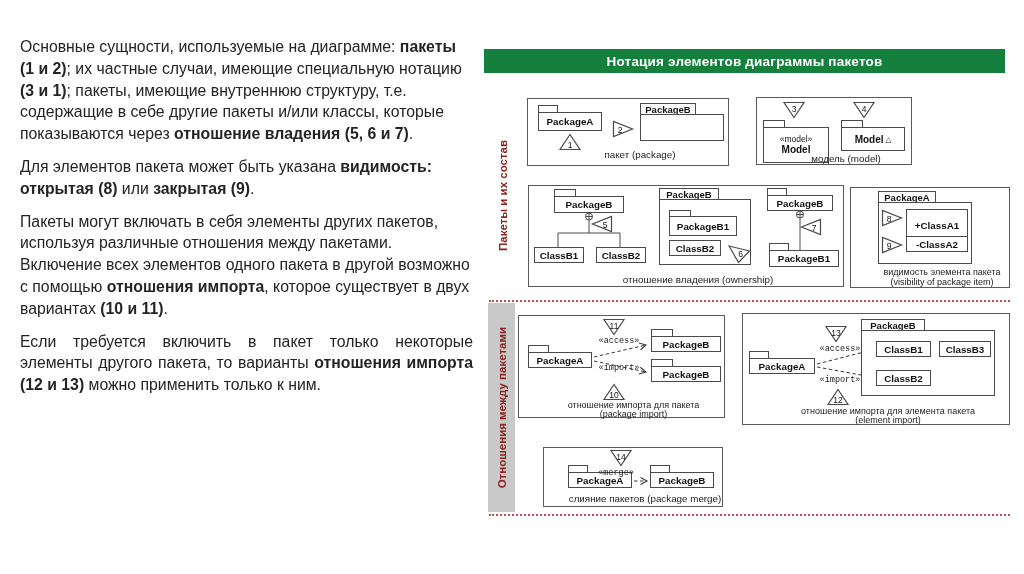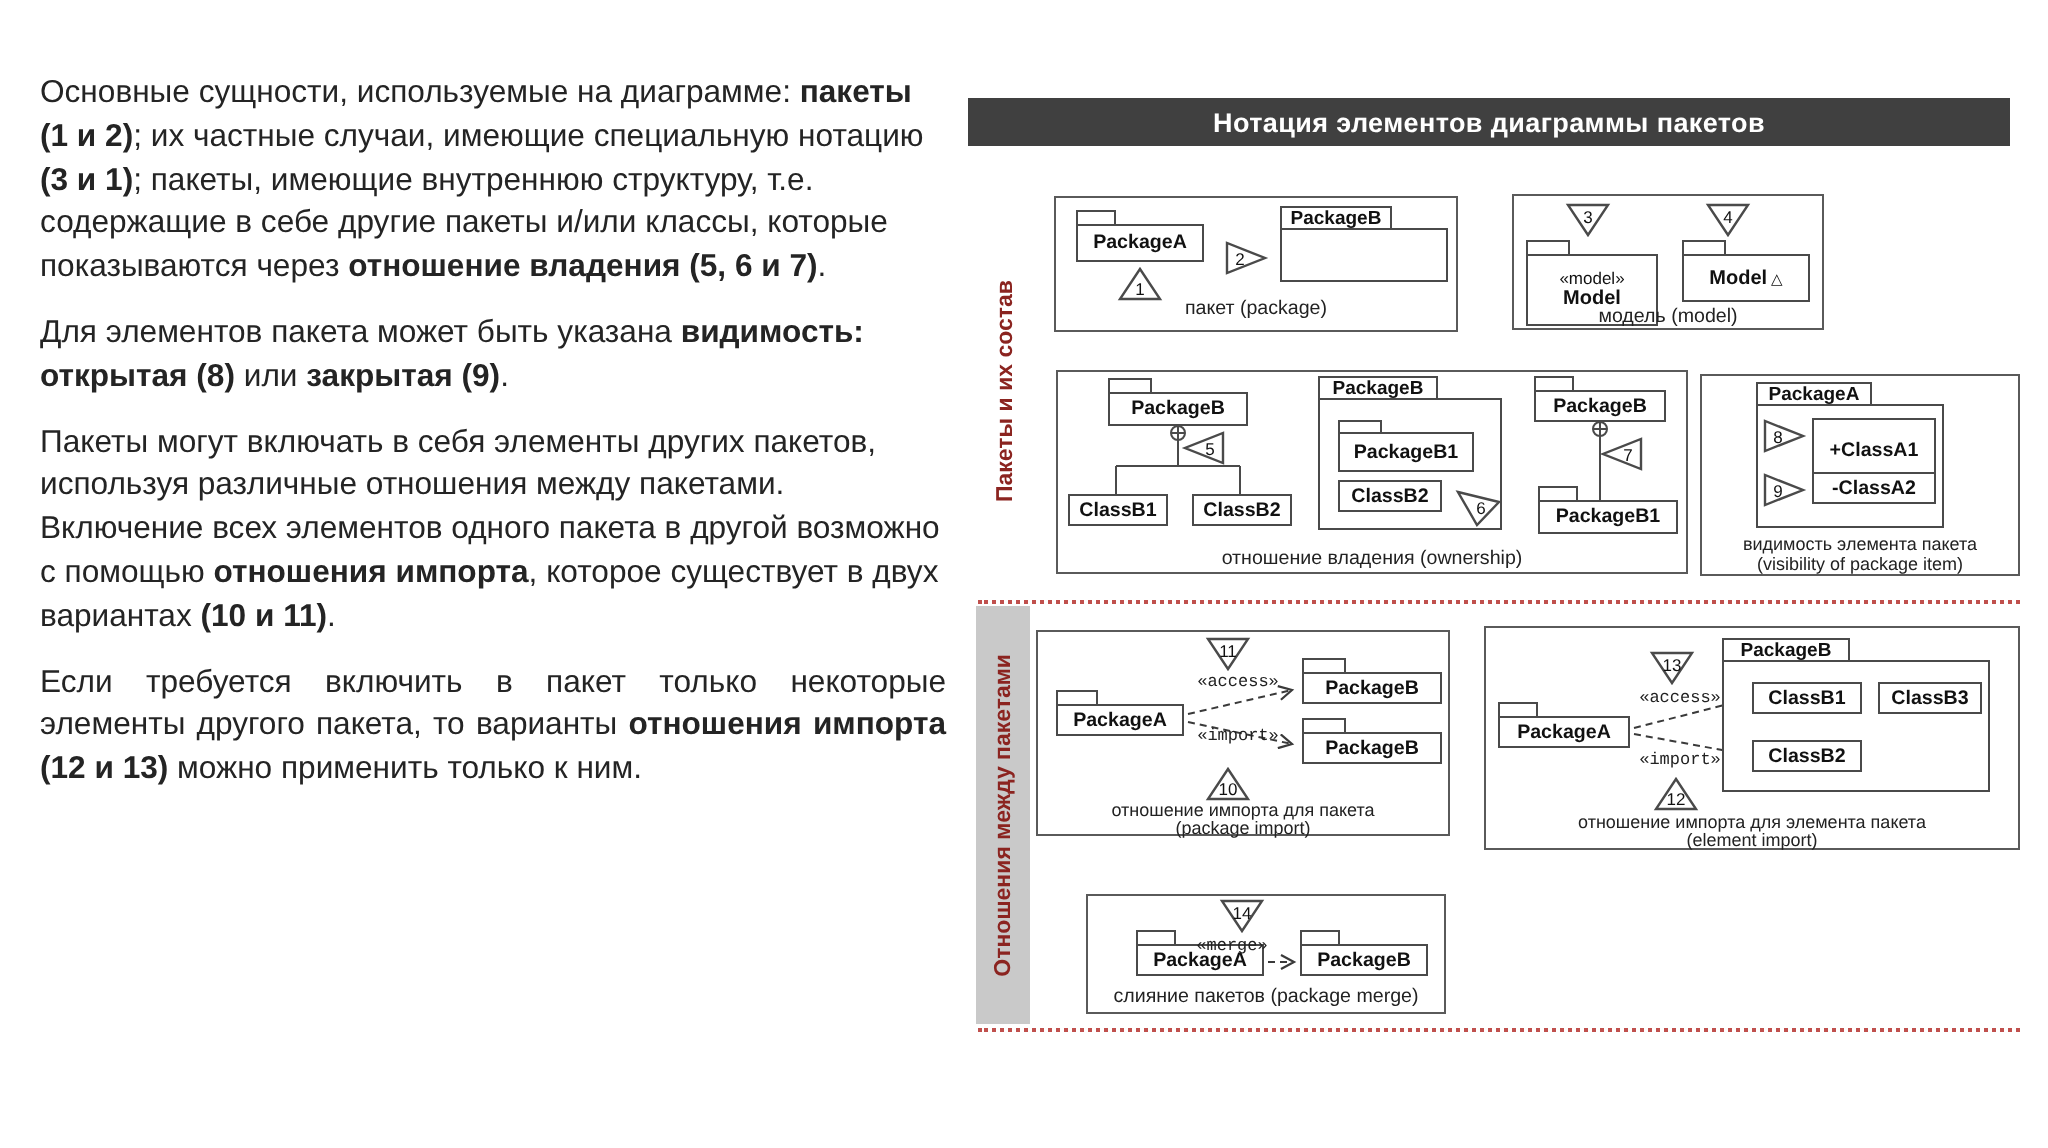--- a/index.html
+++ b/index.html
@@ -28,21 +28,21 @@
 
   
   .dbox { position:absolute; background:#fff; border:1px solid #5a5a5a; }
   .tab  { position:absolute; background:#fff; border:1px solid #4a4a4a; border-bottom:none; }
   .tab.lab { display:flex; align-items:center; justify-content:center;
     font-weight:700; font-size:9.5px; color:#111; }
   .pbody { position:absolute; background:#fff; border:1px solid #4a4a4a;
     display:flex; align-items:center; justify-content:center;
     font-weight:700; font-size:9.8px; color:#111; text-align:center; }
   .pbody.twoline { flex-direction:column; }
-  .cap { position:absolute; left:0; width:100%; text-align:center; font-size:9.8px; color:#222; }
+  .cap { position:absolute; left:12px; width:100%; text-align:center; font-size:9.8px; color:#222; }
   .cap2 { font-size:9px; }
   .slabel { position:absolute; font-size:8.5px; color:#222; text-align:center;font-family:Liberation Mono, monospace; }
   .stereo-line { font-weight:400; font-size:8.5px; display:block; line-height:9px; }
   .mname { font-weight:700; font-size:10px; line-height:11px; }
   .suptri { font-size:7.5px; vertical-align:5px; margin-left:2px; font-weight:400; }
   .mk { position:absolute; overflow:visible; }
   .mkp { fill:#fff; stroke:#4a4a4a; stroke-width:1.2; }
   .mkt { font-size:8.5px; fill:#111; text-anchor:middle; font-family:"Liberation Sans",sans-serif; }
   .wire { position:absolute; left:0; top:0; overflow:visible; }
   .sl { stroke:#4a4a4a; stroke-width:1; }
@@ -61,21 +61,21 @@
     </defs>
   </svg>
 
   <div id="left-text">
     <p><span>Основные сущности, используемые на  диаграмме: </span><b>пакеты (1 и 2)</b><span>; их частные  случаи, имеющие специальную нотацию </span><b>(3 и  1)</b><span>; пакеты, имеющие внутреннюю структуру,  т.е. содержащие в себе другие пакеты и/или  классы, которые показываются через </span><b>отношение владения (5, 6 и 7)</b><span>.</span></p>
     <p><span>Для элементов пакета может быть указана </span><b>видимость: открытая (8)</b><span> или </span><b>закрытая (9)</b><span>.</span></p>
     <p><span>Пакеты могут включать в себя элементы  других пакетов, используя различные  отношения между пакетами. Включение всех  элементов одного пакета в другой возможно  с помощью </span><b>отношения импорта</b><span>, которое  существует в двух вариантах </span><b>(10 и 11)</b><span>.</span></p>
     <p class="p-justify"><span>Если  требуется  включить  в  пакет  только   некоторые элементы  другого  пакета,  то    варианты  </span><b>отношения импорта (12 и 13)</b><span>  можно применить только к ним.</span></p>
   </div>
 
-  <div class="hdr" style="background:#404040">Нотация элементов диаграммы пакетов</div>
+  <div class="hdr" style="background:#15803d">Нотация элементов диаграммы пакетов</div>
 
   <div class="vwrap" style="left:492px;top:108px;width:22px;height:175px">
     <span class="vtext">Пакеты и их состав</span>
   </div>
 
   <div class="dbox" style="left:527px;top:98px;width:202px;height:68px">
     <div class="tab" style="left:10px;top:6px;width:20px;height:7px"></div>
     <div class="pbody" style="left:10px;top:13px;width:64px;height:19px">PackageA</div>
     <svg class="mk" style="left:31px;top:34px" width="22" height="18">
       <polygon class="mkp" points="11,1.5 21,16.5 1,16.5"></polygon>

